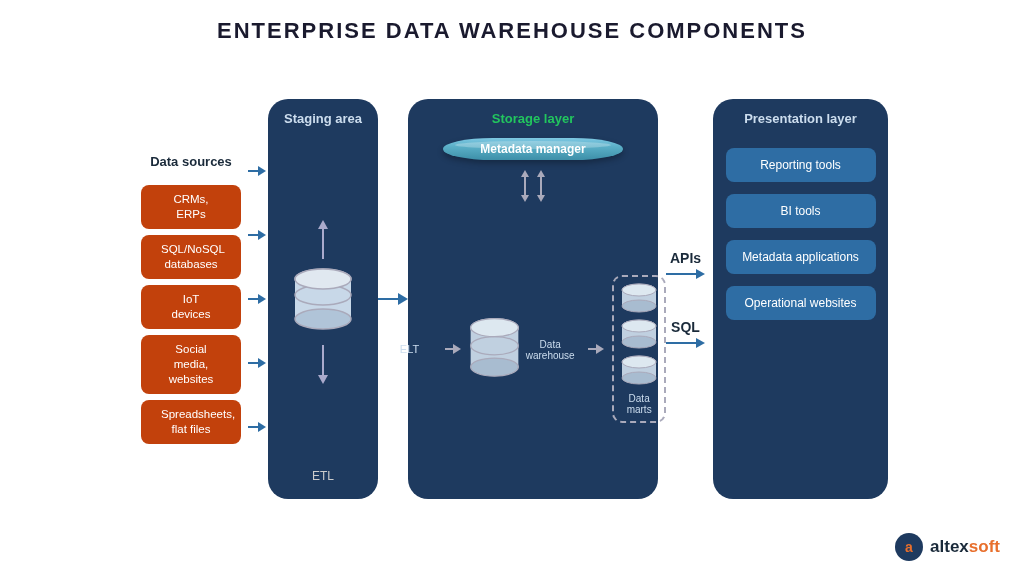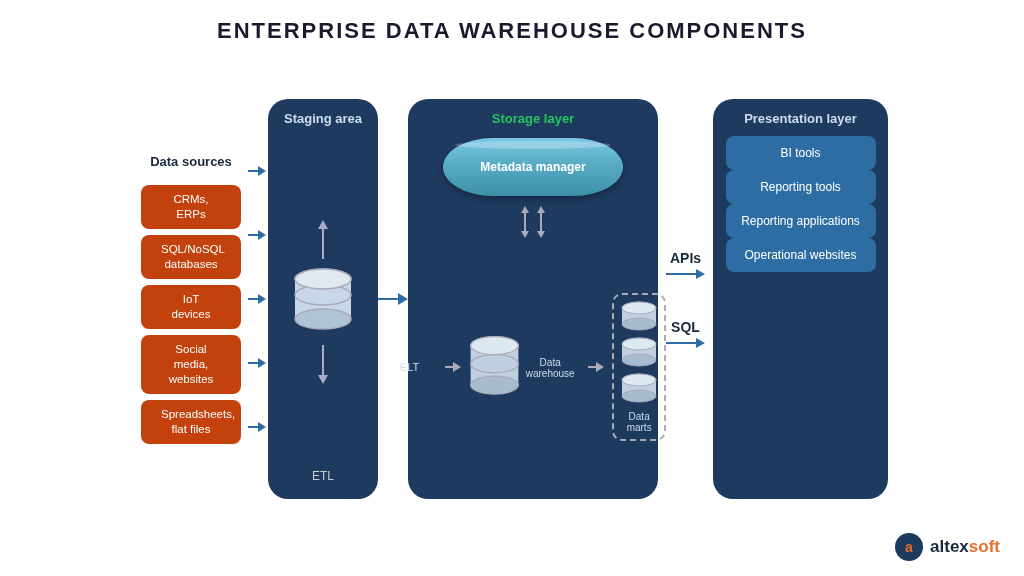--- a/index.html
+++ b/index.html
@@ -87,39 +87,39 @@
       height: 400px;
       justify-content: flex-start;
       position: relative;
     }
 
     
     .presentation-box {
       width: 175px;
       height: 400px;
       justify-content: flex-start;
-      gap: 0;
+      gap: 12px;
     }
 
     .etl-label {
       font-size: 12px;
       color: #ccc;
       margin-top: auto;
       padding-bottom: 4px;
     }
 
     
     .metadata-pill {
       background: linear-gradient(180deg, #7ec8e3 0%, #5aafc7 40%, #3d8fa8 100%);
       border-radius: 50px / 50%;
       color: #fff;
       font-size: 12px;
       font-weight: 600;
       text-align: center;
-      padding: 22px 14px;
+      padding: 4px 14px;
       width: 180px;
       box-shadow: 0 3px 6px rgba(0,0,0,0.3);
       position: relative;
     }
     .metadata-pill::before {
       content: '';
       position: absolute;
       top: 3px; left: 12px; right: 12px; height: 8px;
       background: rgba(255,255,255,0.25);
       border-radius: 50%;
@@ -466,23 +466,23 @@
       <div class="lbl">SQL</div>
       <div class="arr-row">
         <div class="arr-line"></div>
         <div class="arr-head"></div>
       </div>
     </div>
   </div>
 
   <div class="rounded-box presentation-box">
     <div class="col-label" style="color:#cde;">Presentation layer</div>
+    <div class="pres-item">Reporting tools</div>
     <div class="pres-item">BI tools</div>
-    <div class="pres-item">Reporting tools</div>
-    <div class="pres-item">Reporting applications</div>
+    <div class="pres-item">Metadata applications</div>
     <div class="pres-item">Operational websites</div>
   </div>
 
 </div>
 
 <div class="logo-area">
   <svg class="logo-icon" viewBox="0 0 30 30">
     <circle cx="15" cy="15" r="14" fill="#1e3a5f"></circle>
     <text x="15" y="20" text-anchor="middle" font-size="14" font-weight="bold" fill="#e86f2c" font-family="Arial">a</text>
   </svg>

